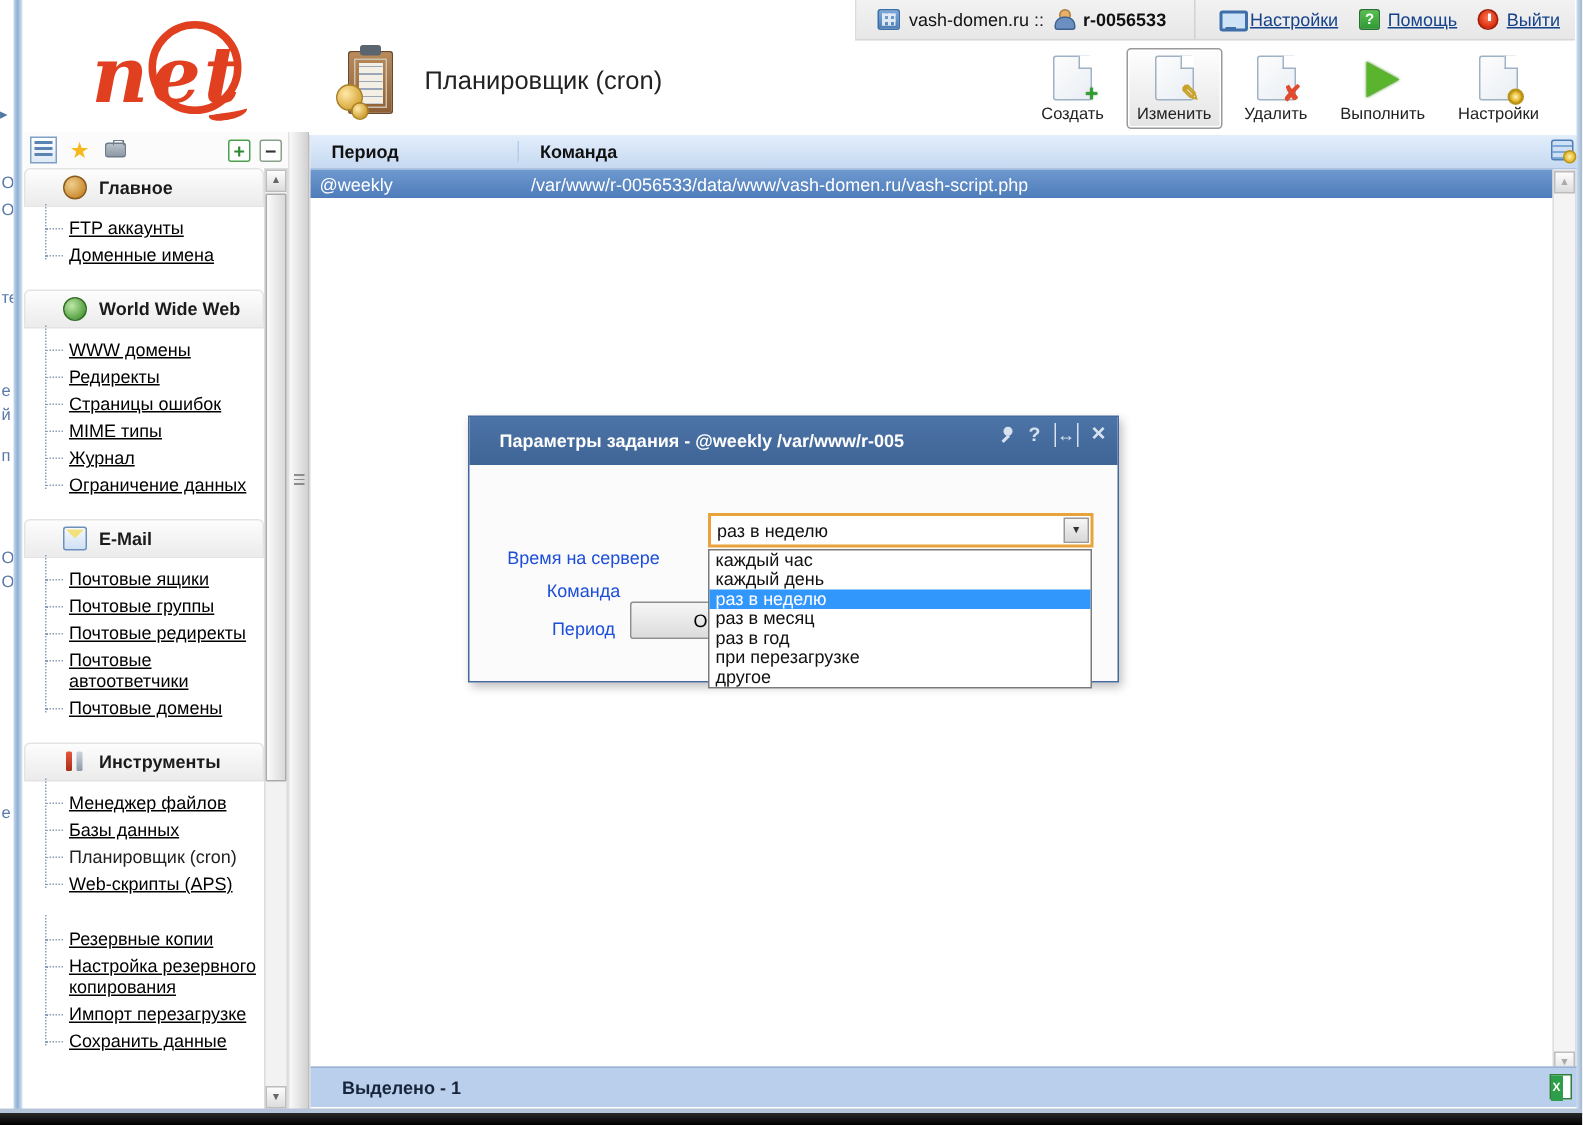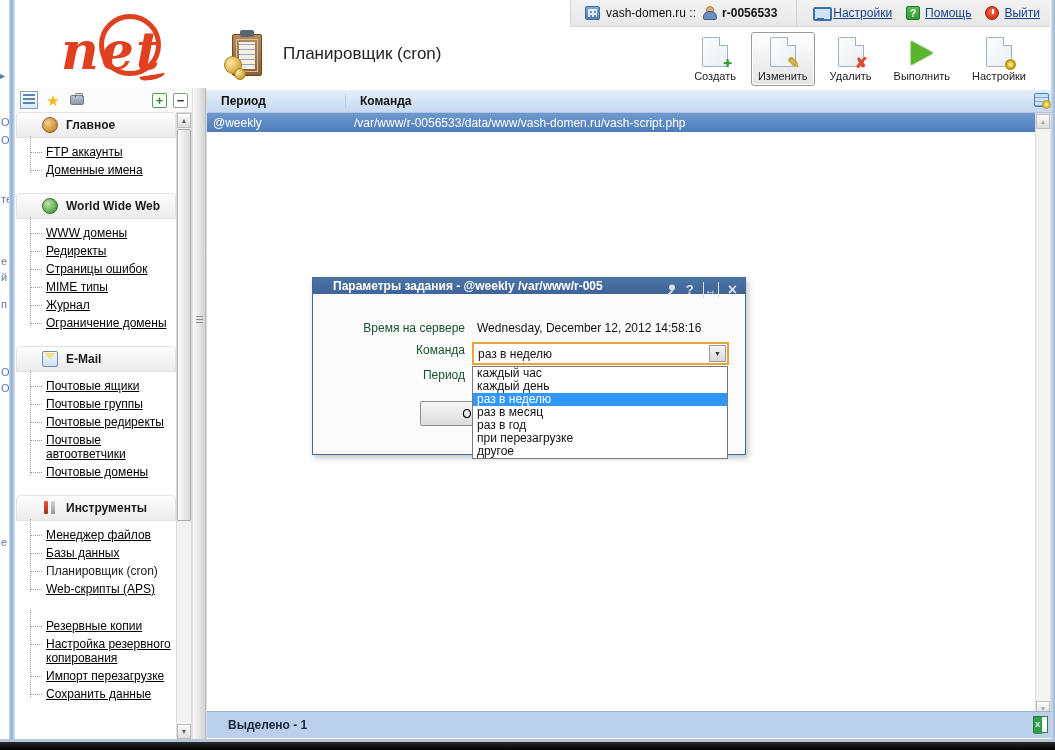--- a/index.html
+++ b/index.html
@@ -137,31 +137,31 @@
   .excel-ico::after { content:'X'; position:absolute; left:1px; top:3px; color:#fff; font-size:8px; font-weight:bold; }
 
   
   #frame-right { position:absolute; right:0; top:0; width:4px; height:744px; background:linear-gradient(90deg,#cddcee,#9db4d0); }
   #frame-bottom1 { position:absolute; left:0; bottom:8px; width:1055px; height:3px; background:#b6c6da; }
   #frame-bottom2 { position:absolute; left:0; bottom:0; width:1055px; height:8px; background:linear-gradient(#2a2a2a,#000); }
 
   
   #dialog { position:absolute; left:312px; top:277px; width:434px; height:178px; background:#fbfbfb;
     border:1px solid #44699e; box-shadow:2px 3px 6px rgba(0,0,0,.25); z-index:20; }
-  #dlg-title { position:absolute; left:0; top:0; right:0; height:16px; background:linear-gradient(#4d74a7,#3f6496);
+  #dlg-title { position:absolute; left:0; top:0; right:0; height:32px; background:linear-gradient(#4d74a7,#3f6496);
     color:#fff; font-weight:bold; display:flex; align-items:center; padding-left:20px; }
   #dlg-title .cap { white-space:nowrap; overflow:hidden; max-width:330px; }
   .dlg-icons { position:absolute; right:8px; top:4px; display:flex; align-items:center; gap:9px; color:#d7e2ee; }
   .dlg-ic { cursor:pointer; font-size:13px; line-height:16px; }
   .pin-ic svg { display:block; }
   .resize-ic { border-left:1px solid #d7e2ee; border-right:1px solid #d7e2ee; padding:0 1px; font-size:12px; }
   .close-ic { font-size:16px; font-weight:bold; }
 
   .dlg-row { position:absolute; left:0; display:flex; align-items:center; }
-  .dlg-label { width:152px; text-align:right; color:#14532d; flex:0 0 152px; }
+  .dlg-label { width:152px; text-align:center; color:#1d4ed8; flex:0 0 152px;margin-top:44px; }
   .dlg-static { margin-left:12px; color:#111; }
   #cmd-input { position:absolute; left:159px; top:40px; width:257px; height:20px; border:1px solid #7f9db9; background:#fff;
     font-family:"Liberation Sans", sans-serif; font-size:12px; padding:0 2px; color:#111; }
   #period-select { position:absolute; left:159px; top:64px; width:257px; height:23px; background:#fff;
     border:2px solid #e8a33d; display:flex; align-items:center; cursor:pointer; }
   #period-select .val { padding-left:4px; flex:1; }
   #period-select .drop-btn { width:17px; height:17px; margin-right:1px; background:linear-gradient(#f6f6f6,#d8d8d8); border:1px solid #9a9a9a; color:#333; font-size:7px; text-align:center; line-height:16px; }
   #ok-btn { position:absolute; left:107px; top:123px; width:102px; height:25px; background:linear-gradient(#f6f6f6,#dcdcdc);
     border:1px solid #8e8e8e; border-radius:2px; font-family:"Liberation Sans", sans-serif; font-size:12px; cursor:pointer; z-index:1; }
   #dropdown { position:absolute; left:159px; top:88px; width:256px; background:#fff; border:1px solid #7a7a7a; z-index:5; }
@@ -288,21 +288,21 @@
       <div class="sec-head">
         <span class="sec-ico globe-g"></span>
         <b>World Wide Web</b>
       </div>
       <div class="sec-items">
         <div class="nav-item"><a>WWW домены</a></div>
         <div class="nav-item"><a>Редиректы</a></div>
         <div class="nav-item"><a>Страницы ошибок</a></div>
         <div class="nav-item"><a>MIME типы</a></div>
         <div class="nav-item"><a>Журнал</a></div>
-        <div class="nav-item"><a>Ограничение домены</a></div>
+        <div class="nav-item"><a>Ограничение данных</a></div>
       </div>
     </div>
 
     <div class="section">
       <div class="sec-head">
         <span class="sec-ico mail"></span>
         <b>E-Mail</b>
       </div>
       <div class="sec-items">
         <div class="nav-item"><a>Почтовые ящики</a></div>

